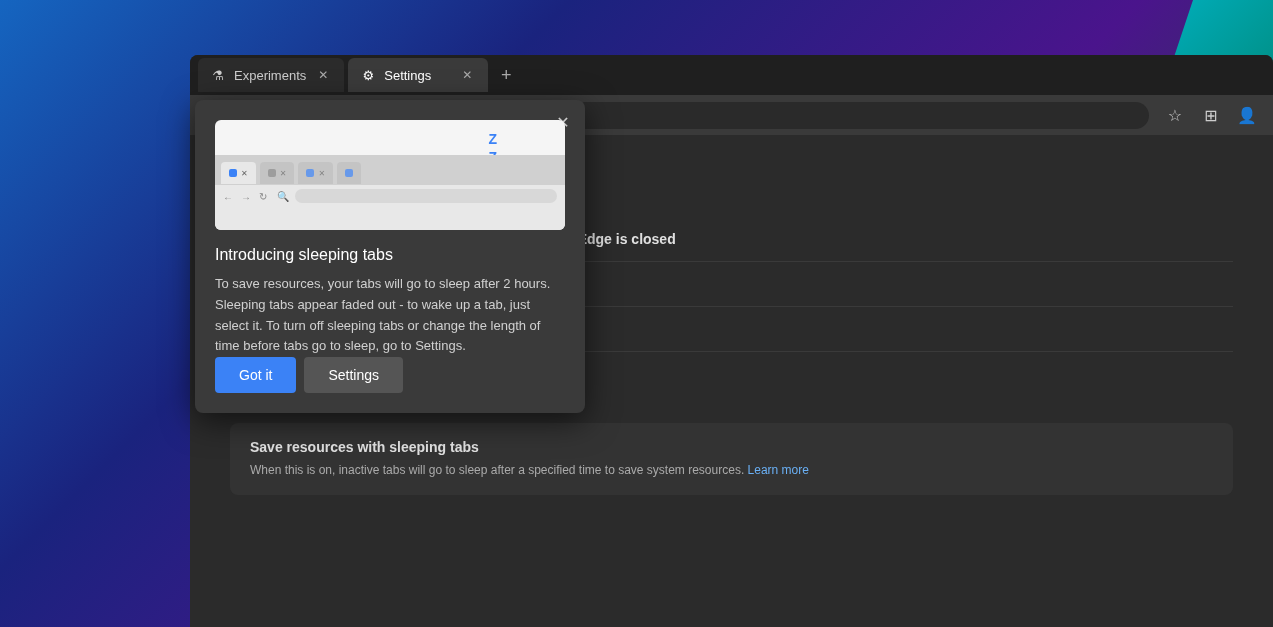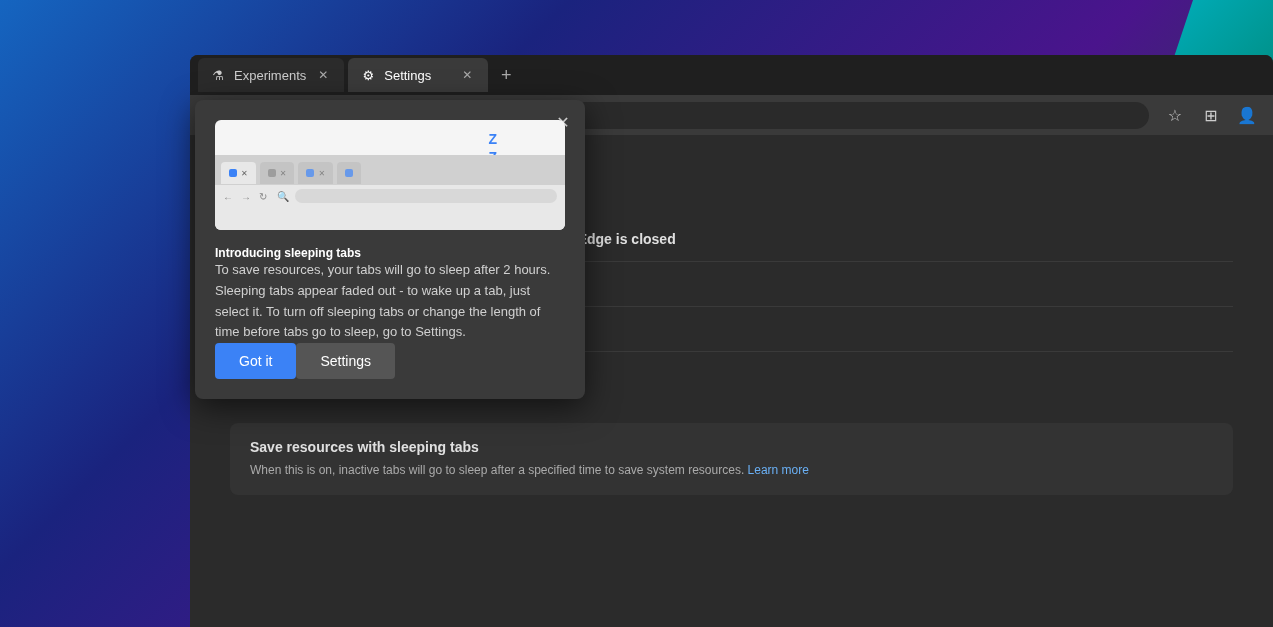--- a/index.html
+++ b/index.html
@@ -324,32 +324,33 @@
       font-size: 10px;
     }
     .mock-search {
       flex: 1;
       height: 14px;
       background: #d8d8d8;
       border-radius: 7px;
     }
 
     .popup-title {
-      font-size: 12px;
-      font-weight: 700;
-      color: #fff;
+      font-size: 16px;
+      font-weight: 400;
+      color: #fff;
+      margin-bottom: 10px;
     }
     .popup-body {
       font-size: 13px;
       color: #d0d0d0;
       line-height: 1.6;
     }
     .popup-actions {
       display: flex;
-      gap: 0;
+      gap: 8px;
     }
     .btn-got-it {
       padding: 10px 24px;
       background: #3b82f6;
       color: #fff;
       border: none;
       border-radius: 4px;
       font-size: 14px;
       font-weight: 500;
       cursor: pointer;

